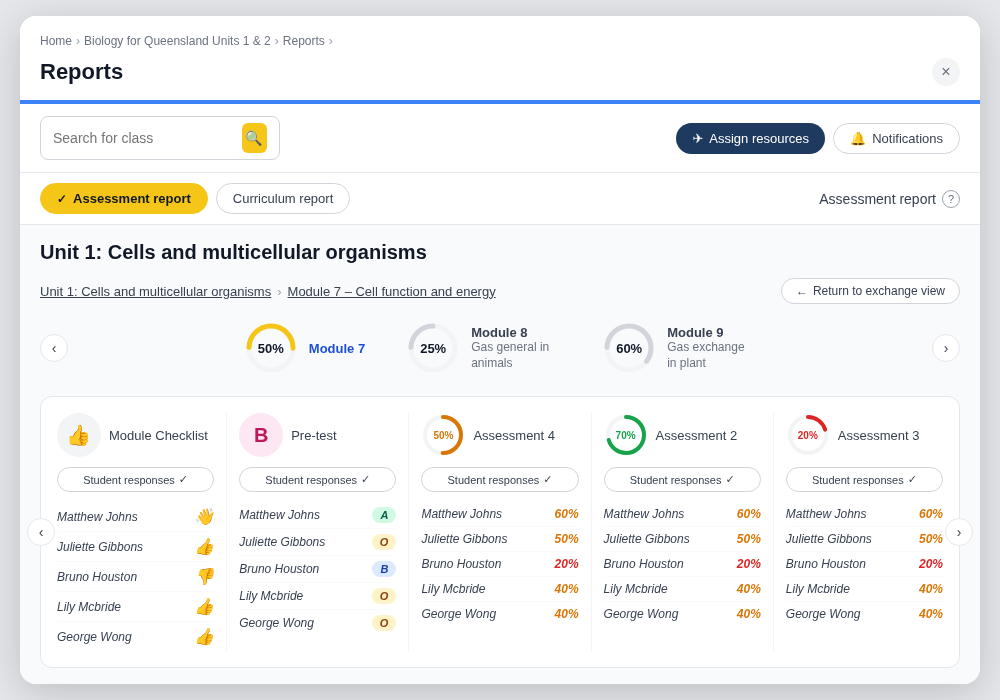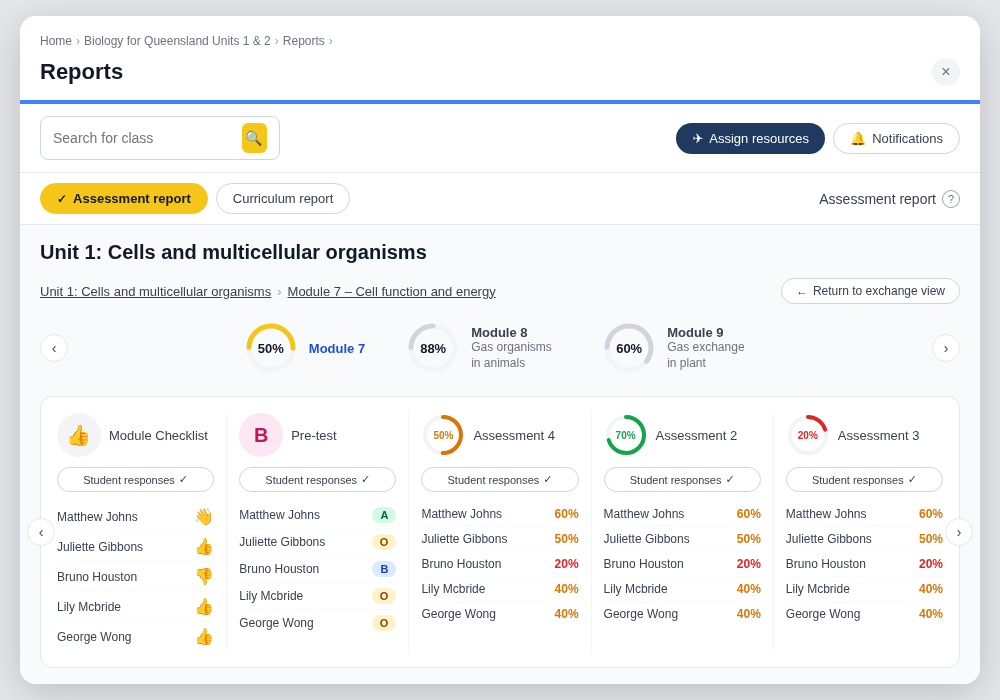--- a/index.html
+++ b/index.html
@@ -230,21 +230,21 @@
       font-size: 11px;
       cursor: pointer;
       display: flex; align-items: center; justify-content: center; gap: 4px;
       color: #374151; margin-bottom: 10px;
     }
 
     .student-row {
       display: flex; align-items: center; justify-content: space-between;
       padding: 5px 0;
       border-bottom: 1px solid #f9fafb;
-      font-size: 12px; color: #374151;
+      font-size: 12px; color: #374151; font-style: italic;
     }
     .student-row:last-child { border-bottom: none; }
     .student-name { font-size: 12px; color: #374151; }
 
     .grid-carousel-arrow {
       position: absolute; top: 50%; transform: translateY(-50%);
       width: 28px; height: 28px; border-radius: 50%;
       background: #fff; border: 1.5px solid #e5e7eb;
       display: flex; align-items: center; justify-content: center;
       cursor: pointer; font-size: 14px; color: #374151;
@@ -342,25 +342,25 @@
     <div>
       <div class="module-name " style="color: rgb(29, 78, 216);">Module 7</div>
     </div>
   </div>
           <div class="module-item">
     <div class="module-circle">
       <svg viewBox="0 0 56 56">
         <circle class="donut-ring" cx="28" cy="28" r="22" stroke="#f3f4f6" stroke-width="5"></circle>
         <circle class="donut-seg" cx="28" cy="28" r="22" stroke="#d1d5db" stroke-width="5" stroke-dasharray="34.55751918948772 103.67255756846316" stroke-dashoffset="34.55751918948772" transform="rotate(-90 28 28)" style="transform-origin:28px 28px;transform:rotate(-90deg)"></circle>
       </svg>
-      <div class="module-pct">88%</div>
+      <div class="module-pct">25%</div>
     </div>
     <div>
       <div class="module-name ">Module 8</div>
-      <div class="module-desc">Gas organisms in animals</div>
+      <div class="module-desc">Gas general in animals</div>
     </div>
   </div>
           <div class="module-item">
     <div class="module-circle">
       <svg viewBox="0 0 56 56">
         <circle class="donut-ring" cx="28" cy="28" r="22" stroke="#f3f4f6" stroke-width="5"></circle>
         <circle class="donut-seg" cx="28" cy="28" r="22" stroke="#d1d5db" stroke-width="5" stroke-dasharray="82.93804605477052 55.29203070318036" stroke-dashoffset="34.55751918948772" transform="rotate(-90 28 28)" style="transform-origin:28px 28px;transform:rotate(-90deg)"></circle>
       </svg>
       <div class="module-pct">60%</div>
     </div>

